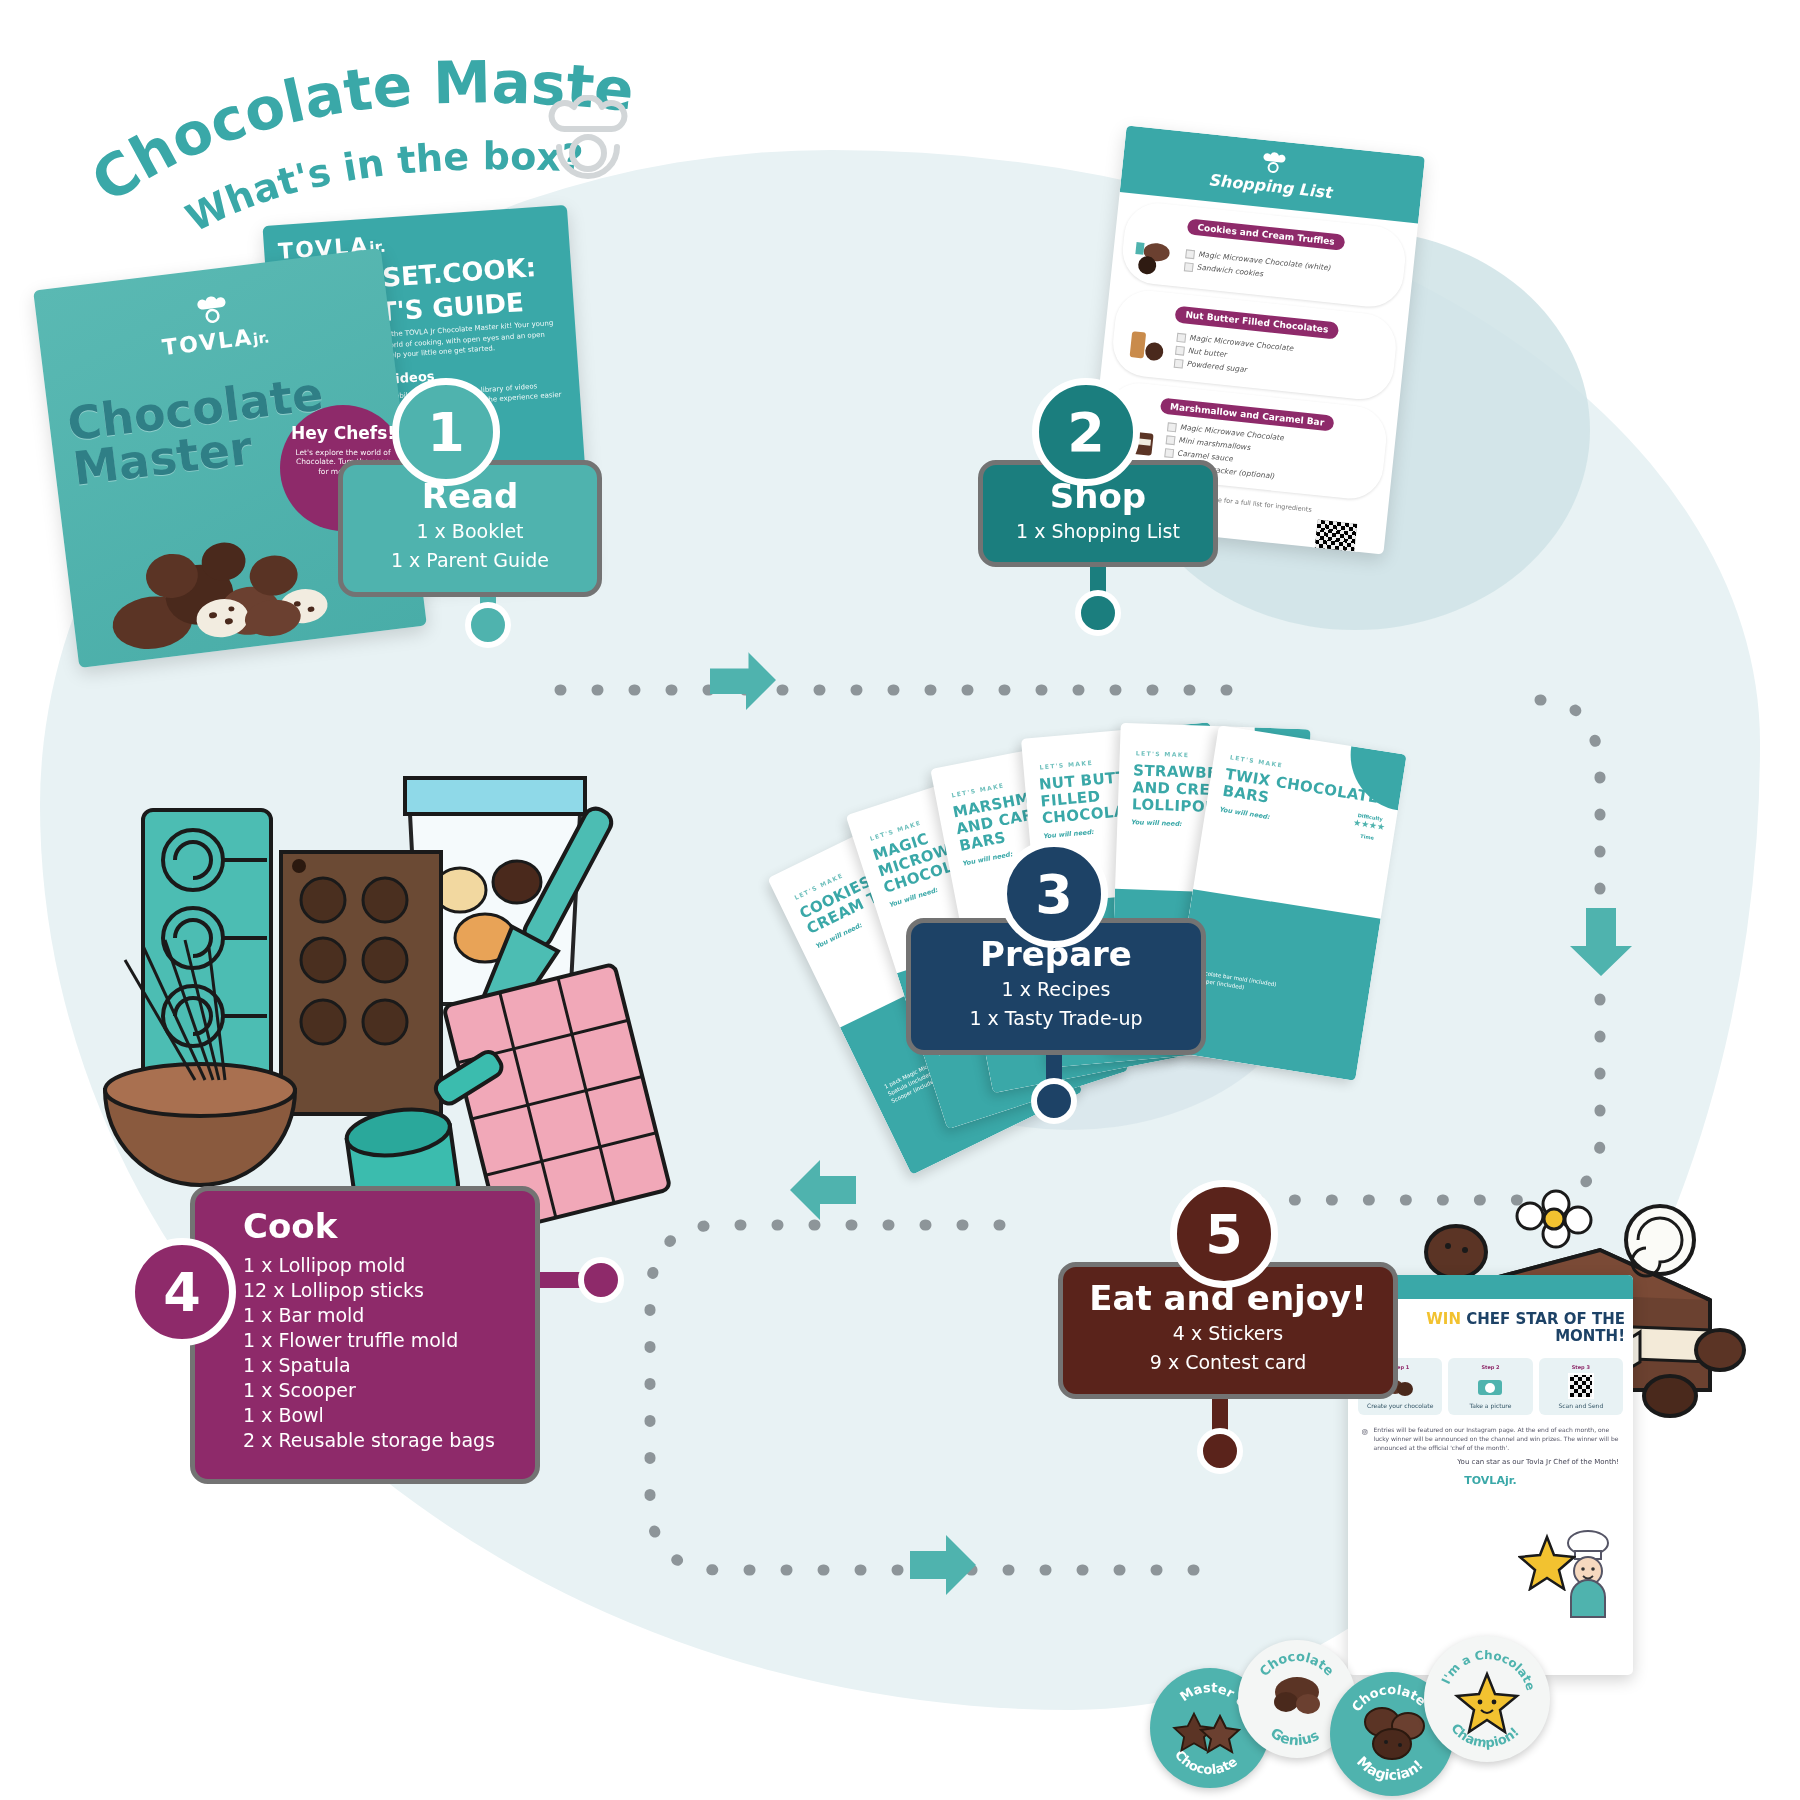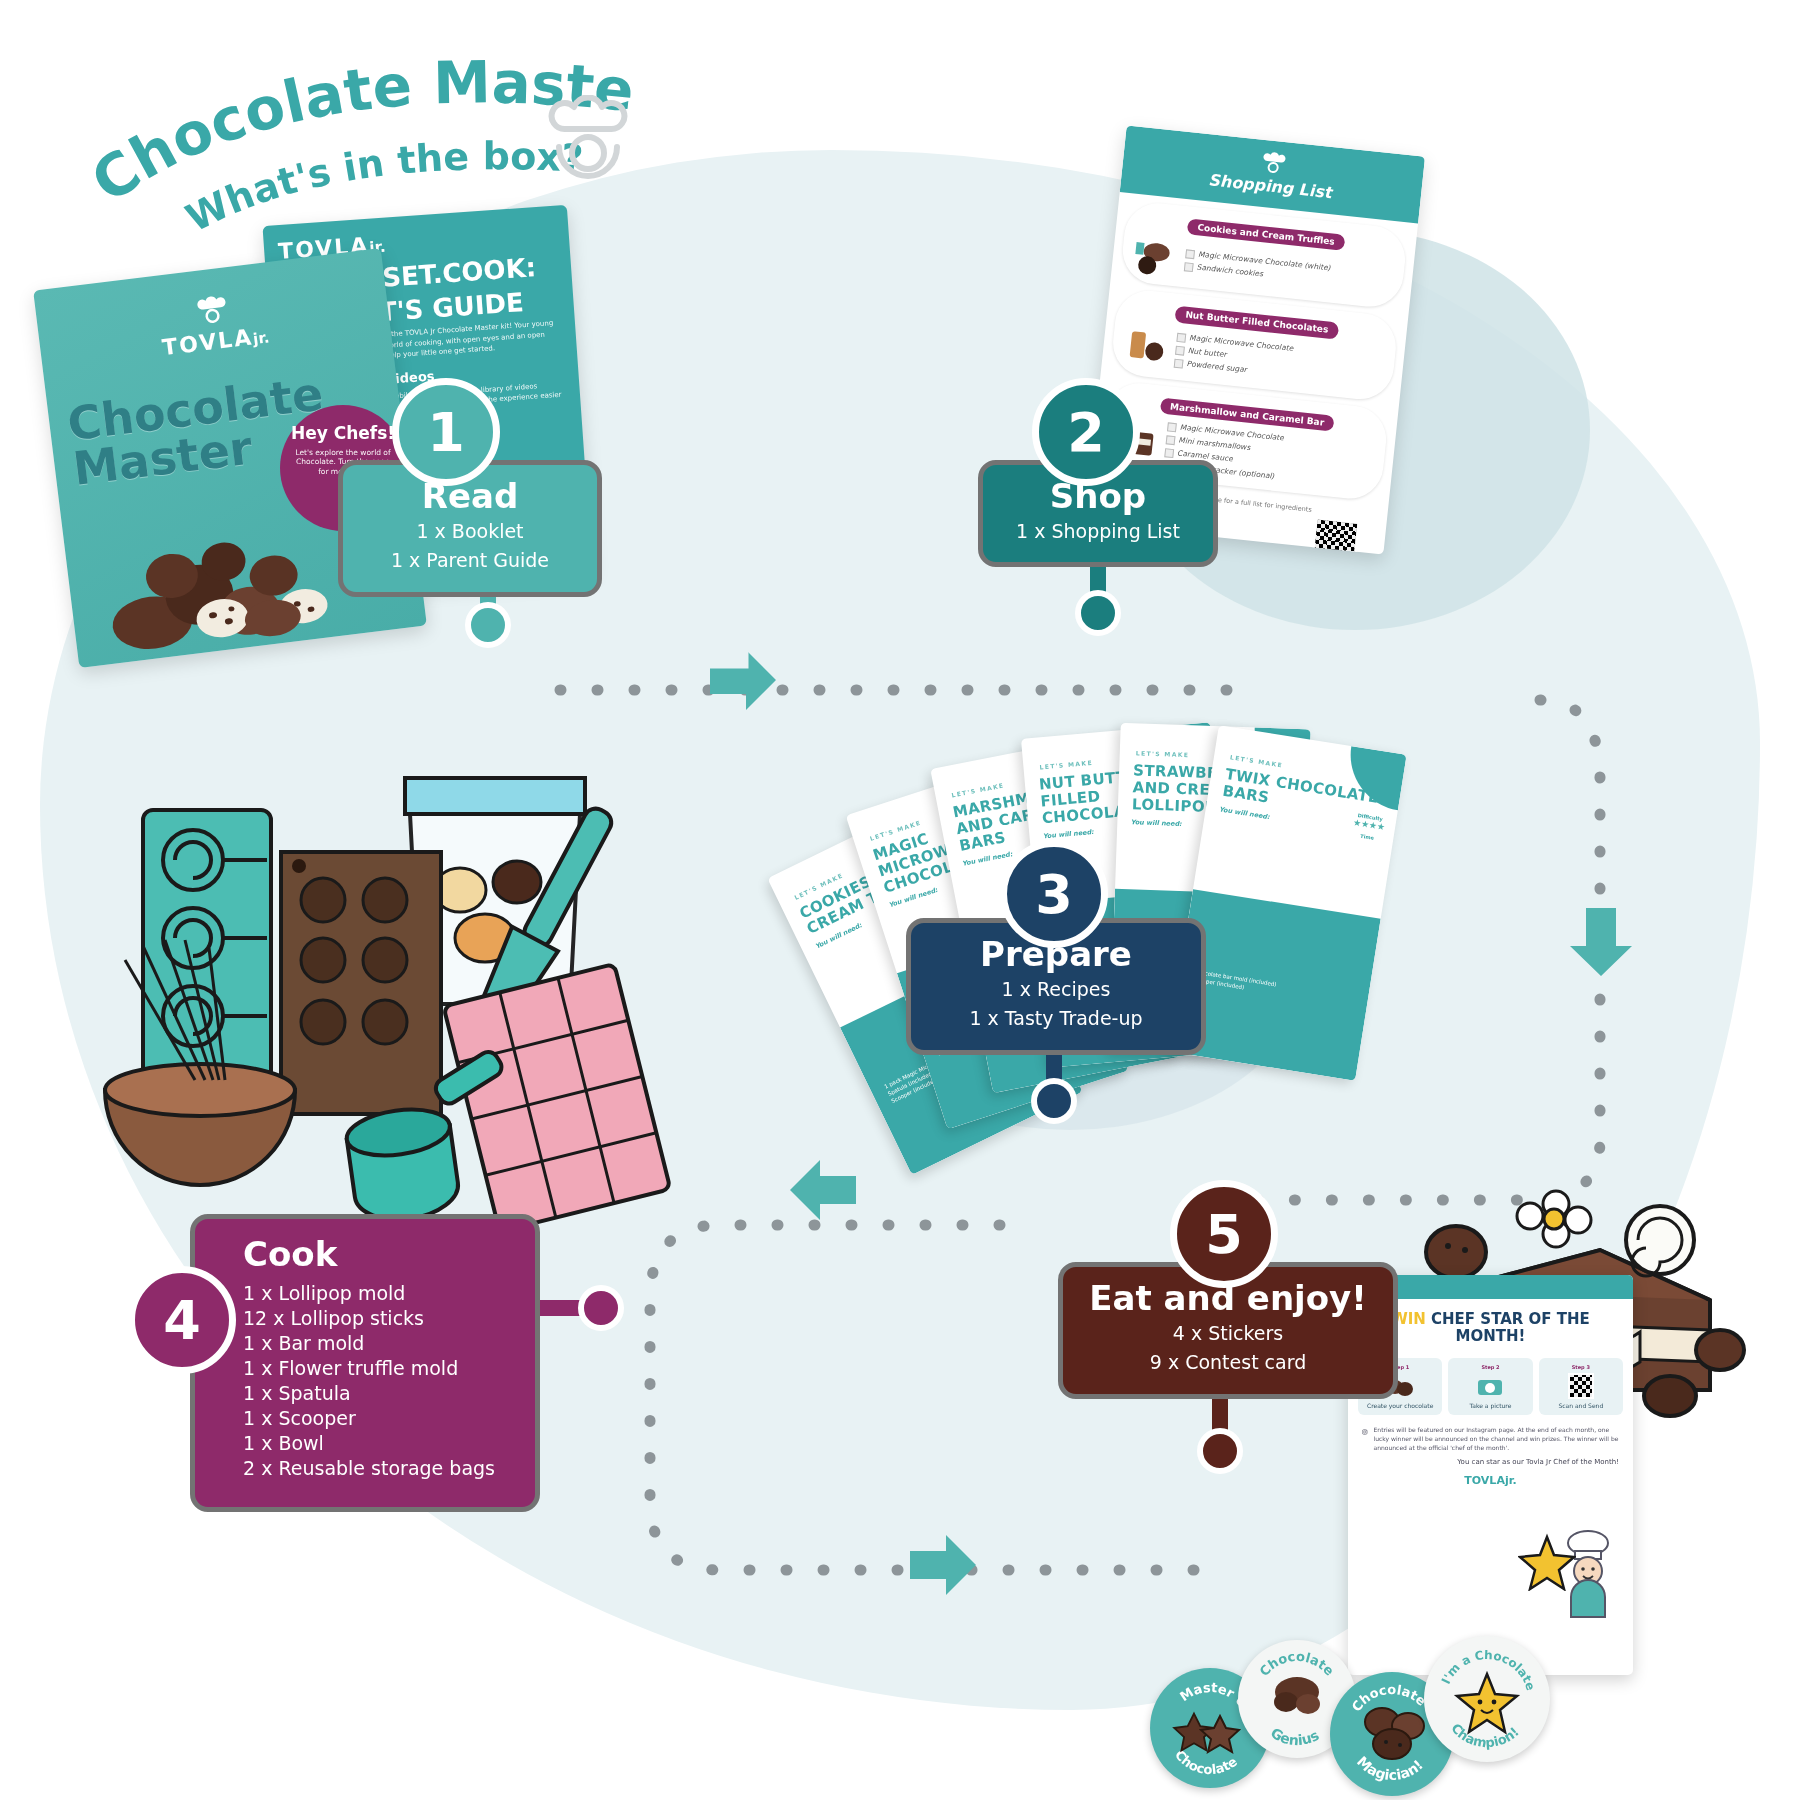--- a/index.html
+++ b/index.html
@@ -213,42 +213,42 @@
     position: absolute; width: 16px; z-index: 27;
   }
   .dot-end {
     position: absolute; width: 46px; height: 46px; border-radius: 50%;
     border: 6px solid #fff; box-sizing: border-box; z-index: 30;
   }
 
   .c-teal   { background: #4fb3ae; }
   .c-teal2  { background: #1b7e7e; }
   .c-navy   { background: #1d4266; }
-  .c-plum   { background: #8e2a6a; margin-top: 28px; }
+  .c-plum   { background: #8e2a6a; }
   .c-brown  { background: #5a231b; }
 
   
   .art { position: absolute; z-index: 15; }
 
   .sticker {
     position: absolute; border-radius: 50%;
     z-index: 33; box-shadow: 0 3px 8px rgba(0,0,0,.2);
     display:flex;align-items:center;justify-content:center;
     overflow:hidden;
   }
 
   
   .contest-card {
     position: absolute; left: 1348px; top: 1275px; width: 285px; height: 400px;
     background: #fff; border-radius: 5px; z-index: 18;
     box-shadow: 0 5px 16px rgba(0,0,0,.18);
     overflow: hidden;
   }
   .cc-top { background: #3aa8a8; height: 24px; }
-  .cc-head { color: #1d4266; font-size: 15px; font-weight: bold; text-align: center; padding: 12px 8px 0; line-height: 1.15;}
+  .cc-head { color: #1d4266; font-size: 15px; font-weight: bold; text-align: right; padding: 12px 8px 0; line-height: 1.15;}
   .cc-win { color: #f2c230; }
   .cc-steps { display: flex; gap: 6px; padding: 12px 10px 0; }
   .cc-step { flex: 1; background: #e8f2f4; border-radius: 6px; padding: 6px 4px; text-align: center; }
   .cc-step .n { font-size: 5px; color: #8e2a6a; font-weight: bold; }
   .cc-step .d { font-size: 6px; color: #356; line-height: 1.25; }
   .cc-body { font-size: 6px; color: #556; line-height: 1.5; padding: 10px 14px 0; }
   .cc-foot { font-size: 7px; color: #445; text-align: right; padding: 6px 14px 0; }
 </style>
 </head>
 <body>

